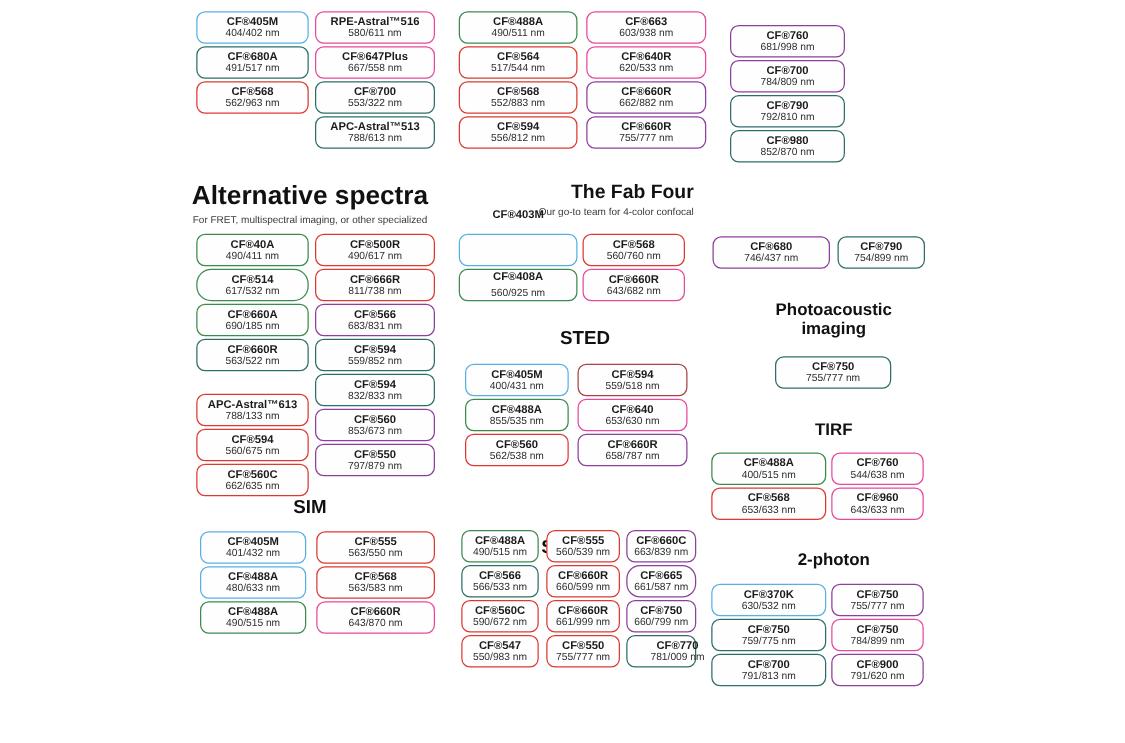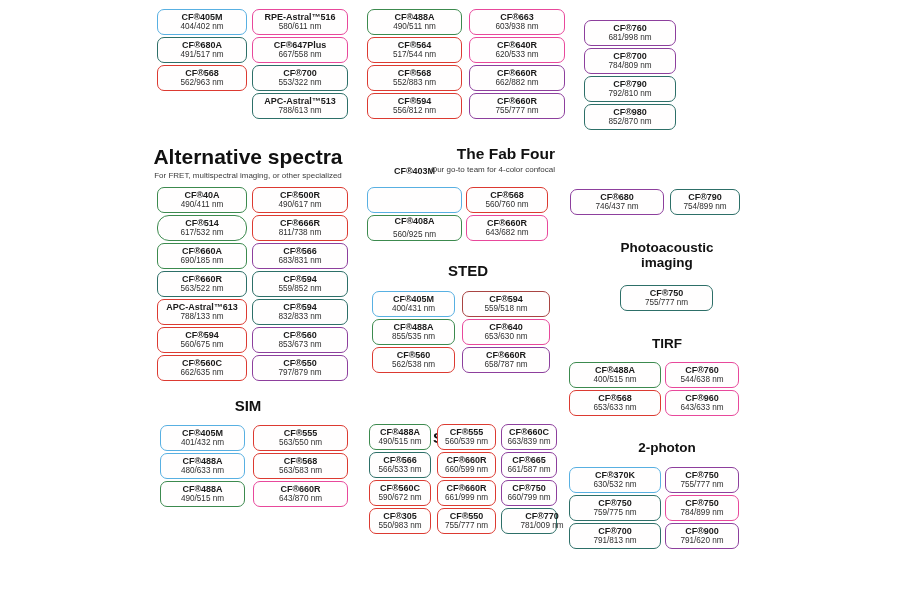--- a/index.html
+++ b/index.html
@@ -145,21 +145,21 @@
         <div class="dye-value">617/532 nm</div>
       </div>
       <div class="dye-box" style="border-color: rgb(60, 138, 78);">
         <div class="dye-name">CF®660A</div>
         <div class="dye-value">690/185 nm</div>
       </div>
       <div class="dye-box" style="border-color: rgb(45, 111, 104);">
         <div class="dye-name">CF®660R</div>
         <div class="dye-value">563/522 nm</div>
       </div>
-      <div class="dye-box" style="border-color: rgb(220, 58, 49);">
+      <div class="dye-box" style="border-color: rgb(220, 58, 49); margin-top: 16px;">
         <div class="dye-name">APC-Astral™613</div>
         <div class="dye-value">788/133 nm</div>
       </div>
       <div class="dye-box" style="border-color: rgb(220, 58, 49);">
         <div class="dye-name">CF®594</div>
         <div class="dye-value">560/675 nm</div>
       </div>
       <div class="dye-box" style="border-color: rgb(220, 58, 49);">
         <div class="dye-name">CF®560C</div>
         <div class="dye-value">662/635 nm</div>
@@ -278,21 +278,21 @@
       </div>
       <div class="dye-box" style="border-color: rgb(45, 111, 104);">
         <div class="dye-name">CF®566</div>
         <div class="dye-value">566/533 nm</div>
       </div>
       <div class="dye-box" style="border-color: rgb(220, 58, 49);">
         <div class="dye-name">CF®560C</div>
         <div class="dye-value">590/672 nm</div>
       </div>
       <div class="dye-box" style="border-color: rgb(220, 58, 49);">
-        <div class="dye-name">CF®305</div>
+        <div class="dye-name">CF®547</div>
         <div class="dye-value">550/983 nm</div>
       </div>
     </div>
     <div class="col" style="left: 437px; top: 424px; width: 59px;">
       <div class="dye-box" style="border-color: rgb(220, 58, 49);">
         <div class="dye-name">CF®555</div>
         <div class="dye-value">560/539 nm</div>
       </div>
       <div class="dye-box" style="border-color: rgb(220, 58, 49);">
         <div class="dye-name">CF®660R</div>
@@ -305,21 +305,21 @@
       <div class="dye-box" style="border-color: rgb(220, 58, 49);">
         <div class="dye-name">CF®550</div>
         <div class="dye-value">755/777 nm</div>
       </div>
     </div>
     <div class="col" style="left: 501px; top: 424px; width: 56px;">
       <div class="dye-box" style="border-color: rgb(141, 63, 157);">
         <div class="dye-name">CF®660C</div>
         <div class="dye-value">663/839 nm</div>
       </div>
-      <div class="dye-box" style="border-color: rgb(141, 63, 157);">
+      <div class="dye-box" style="border-color: rgb(141, 63, 157); border-radius: 11px;">
         <div class="dye-name">CF®665</div>
         <div class="dye-value">661/587 nm</div>
       </div>
       <div class="dye-box" style="border-color: rgb(141, 63, 157);">
         <div class="dye-name">CF®750</div>
         <div class="dye-value">660/799 nm</div>
       </div>
       <div class="dye-box" style="border-color: rgb(45, 111, 104); padding-left: 26px;">
         <div class="dye-name">CF®770</div>
         <div class="dye-value">781/009 nm</div>

